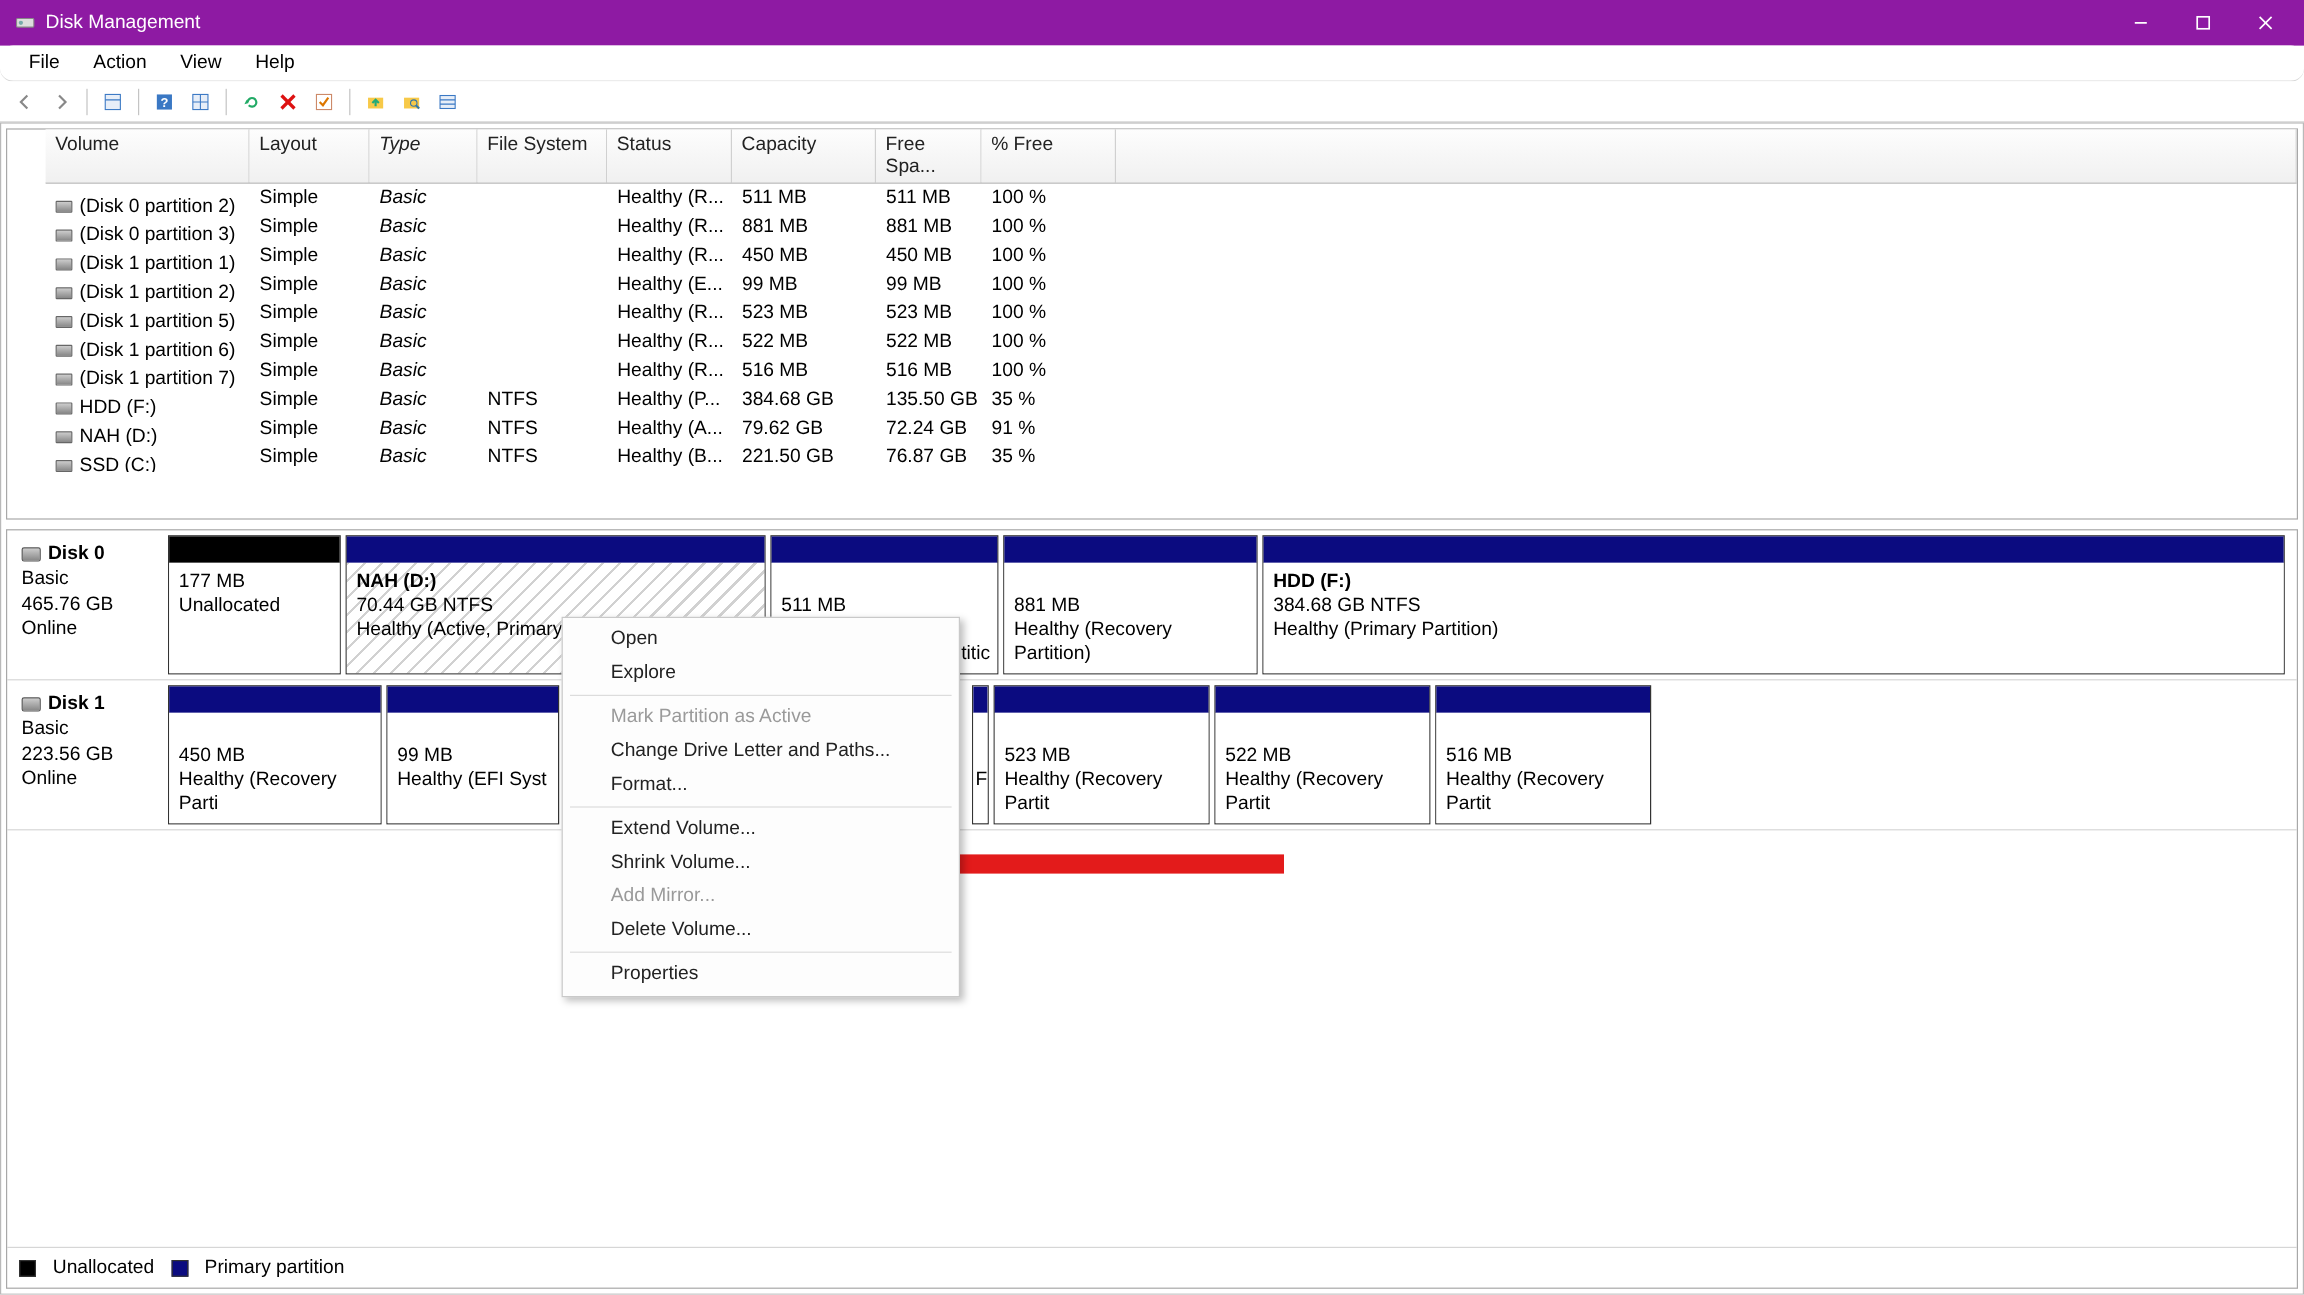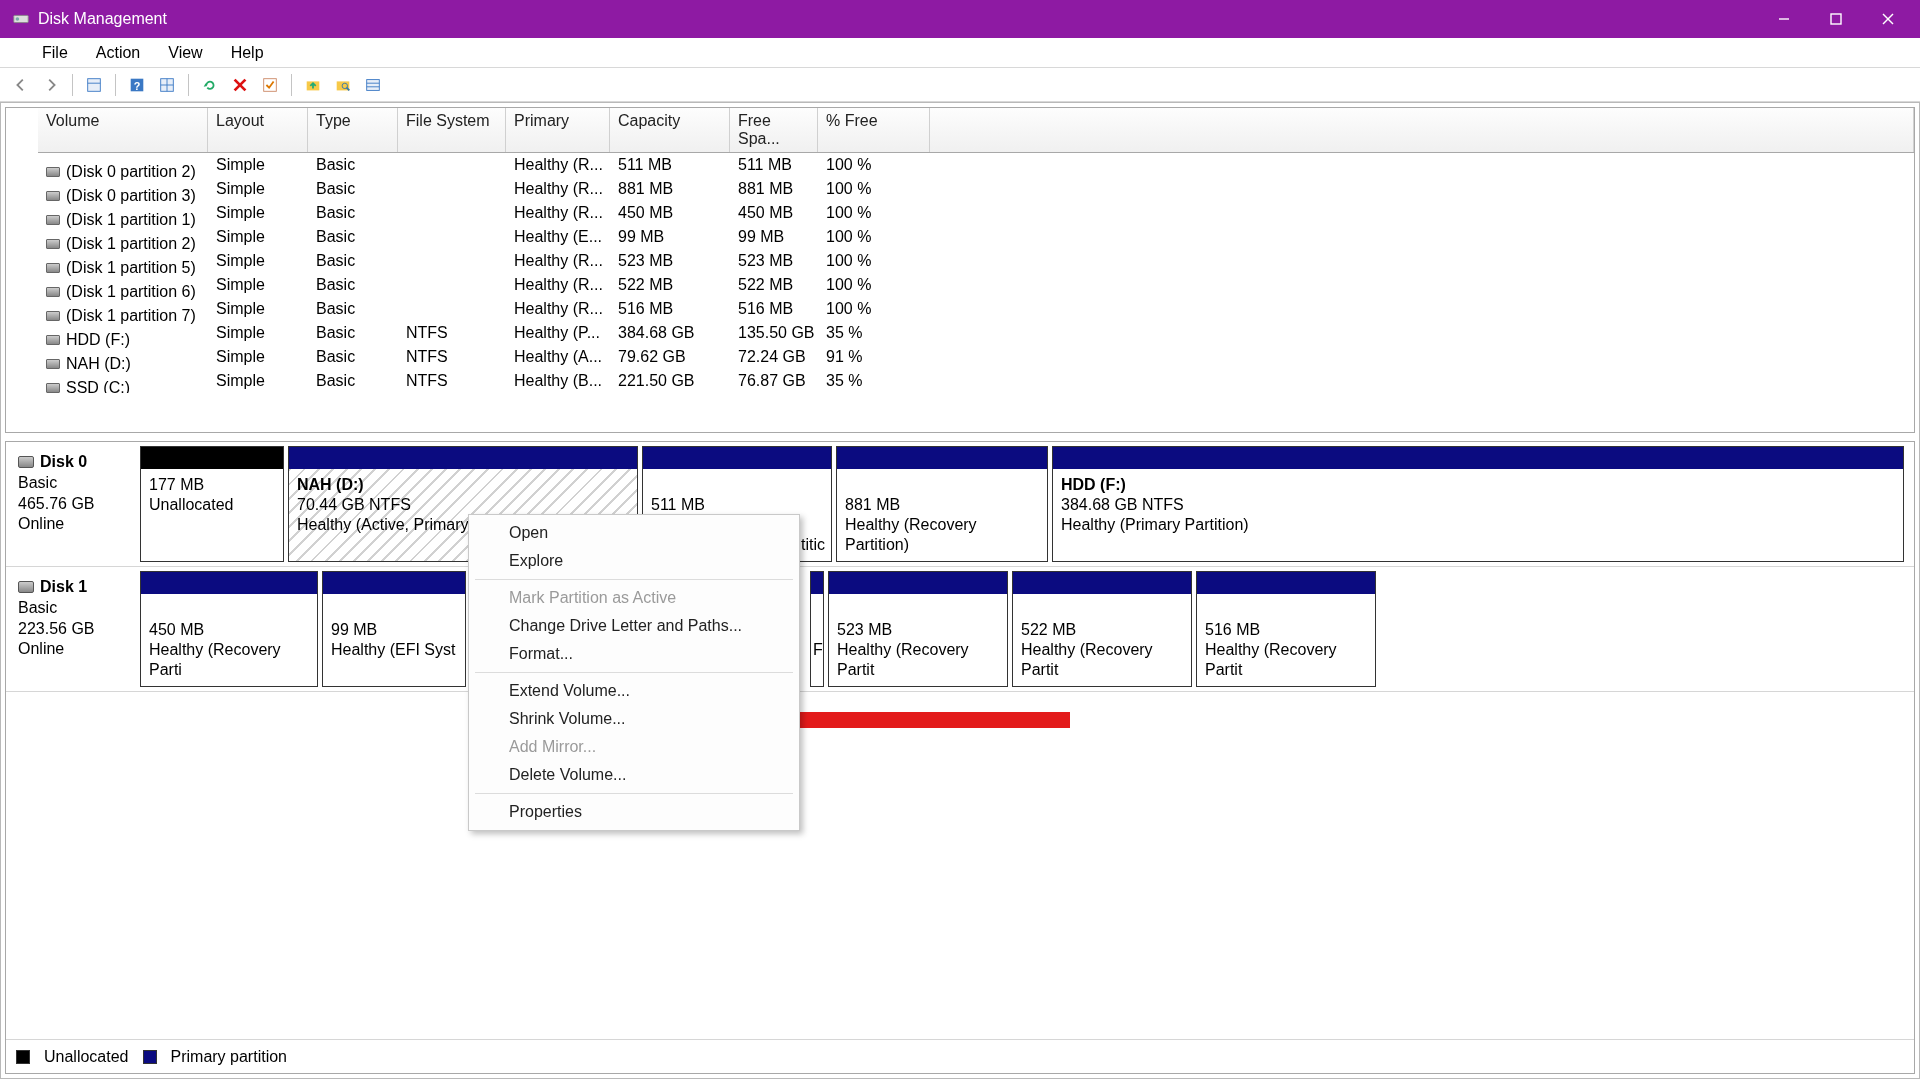--- a/index.html
+++ b/index.html
@@ -7,21 +7,21 @@
   
   
   .titlebar { background: #8e1aa3; color: #fff; height: 38px; display: flex; align-items: center; padding: 0 6px; }
   .titlebar-icon { width: 18px; height: 18px; margin: 0 8px 0 6px; display: inline-flex; align-items: center; justify-content: center; }
   .titlebar-icon svg { width: 18px; height: 18px; }
   .titlebar-title { flex: 1; font-size: 16px; }
   .titlebar-btn { width: 52px; height: 38px; display: flex; align-items: center; justify-content: center; }
   .titlebar-btn svg { width: 12px; height: 12px; stroke: #fff; stroke-width: 1.4; fill: none; }
   
   
-  .menubar { background: #fff; height: 30px; border-bottom: 1px solid #d8d8d8; display: flex; align-items: center; padding-left: 28px; gap: 0; font-size: 16px; }
+  .menubar { background: #fff; height: 30px; border-bottom: 1px solid #d8d8d8; display: flex; align-items: center; padding-left: 10px; gap: 0; font-size: 16px; border-radius: 11px; }
   .menu-item { padding: 4px 14px; }
   
   
   .toolbar { background: #fff; height: 34px; border-bottom: 1px solid #d8d8d8; display: flex; align-items: center; padding-left: 8px; gap: 4px; }
   .toolbar-sep { width: 1px; height: 22px; background: #c4c4c4; margin: 0 4px; }
   .toolbar-btn { width: 26px; height: 26px; display: flex; align-items: center; justify-content: center; }
   .toolbar-btn svg { width: 18px; height: 18px; }
   
   
   .volume-panel { border: 1px solid #a8a8a8; margin: 4px; height: 326px; display: flex; flex-direction: column; background: #fff; padding-left: 32px; }
@@ -29,21 +29,21 @@
   .vol-header-cell { background: linear-gradient(#fdfdfd, #f0f0f0); border-right: 1px solid #d0d0d0; padding: 4px 8px; font-size: 16px; color: #222; }
   .vol-header-cell.end { flex: 1; }
   .vol-body { overflow-y: auto; }
   .vol-row { display: flex; height: 24px; align-items: center; font-size: 16px; }
   .vol-cell { padding: 0 8px; overflow: hidden; white-space: nowrap; display: flex; align-items: center; }
   .vol-cell.name { gap: 6px; margin-top: 13px; }
   .disk-glyph { width: 14px; height: 10px; background: linear-gradient(#ccc,#888); border: 1px solid #666; border-radius: 1px; display: inline-block; }
   
   .col-volume { width: 170px; }
   .col-layout { width: 100px; }
-  .col-type { width: 90px; }
+  .col-type { width: 90px; font-style: italic; }
   .col-fs { width: 108px; }
   .col-status { width: 104px; }
   .col-capacity { width: 120px; }
   .col-free { width: 88px; }
   .col-pct { width: 112px; }
   
   
   .graphical { border: 1px solid #a8a8a8; margin: 4px; background: #fff; flex: 1; display: flex; flex-direction: column; }
   .disk-row { display: flex; border-bottom: 1px solid #d6d6d6; padding: 4px; min-height: 124px; }
   .disk-info { width: 130px; padding: 6px 8px; font-size: 16px; line-height: 1.3; }
@@ -188,21 +188,21 @@
   </div>
 
   <div class="workspace">
 
     <div class="volume-panel">
       <div class="vol-header-row">
         <div class="vol-header-cell col-volume">Volume</div>
         <div class="vol-header-cell col-layout">Layout</div>
         <div class="vol-header-cell col-type">Type</div>
         <div class="vol-header-cell col-fs">File System</div>
-        <div class="vol-header-cell col-status">Primary</div>
+        <div class="vol-header-cell col-status">Status</div>
         <div class="vol-header-cell col-capacity">Capacity</div>
         <div class="vol-header-cell col-free">Free Spa...</div>
         <div class="vol-header-cell col-pct">% Free</div>
         <div class="vol-header-cell end"></div>
       </div>
       <div class="vol-body" id="vol-body">
           <div class="vol-row">
             <div class="vol-cell col-volume name">
               <span class="disk-glyph"></span>
               <span>(Disk 0 partition 2)</span>

